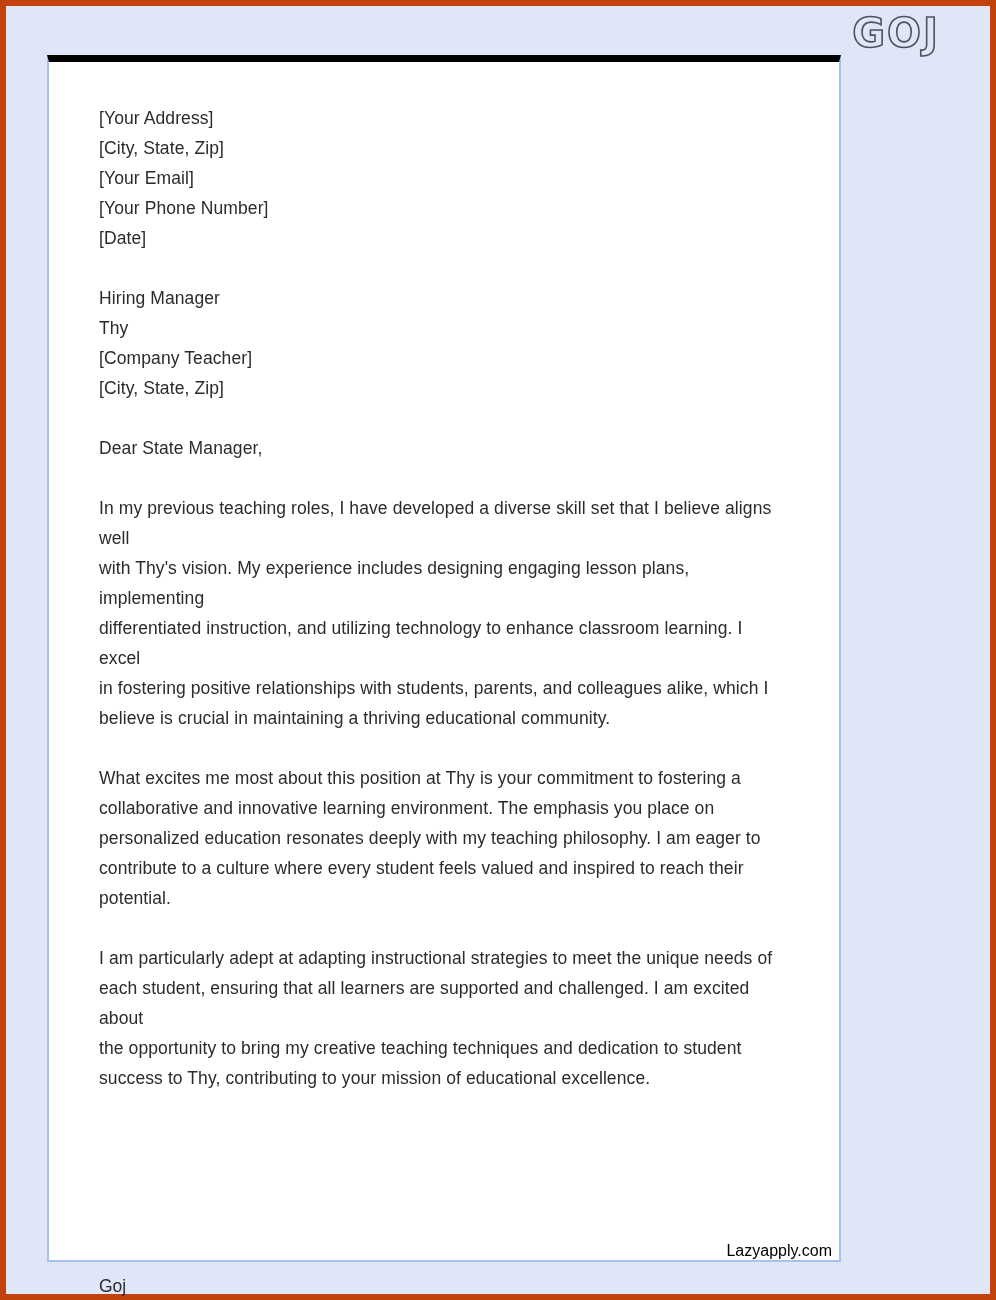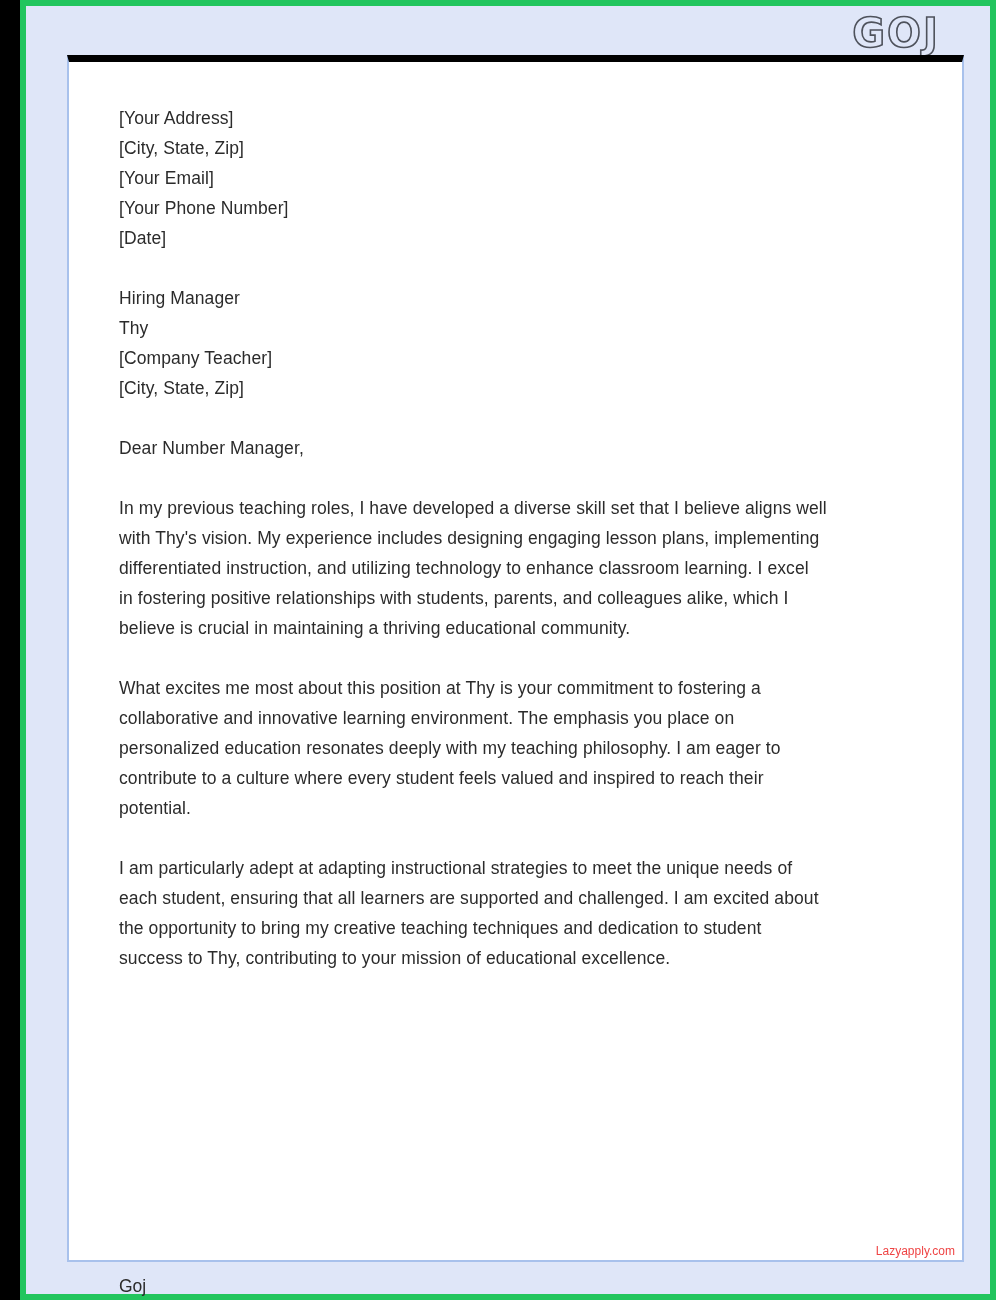--- a/index.html
+++ b/index.html
@@ -6,59 +6,58 @@
   body {
     width: 996px; height: 1300px;
     position: relative;
     font-family: "Liberation Sans", "DejaVu Sans", sans-serif;
     background: #000;
     overflow: hidden;
   }
   .frame {
     position: absolute; inset: 0;
     background: #dfe6f8;
-    border: 6px solid #22c55e;
+    border: 6px solid #c2410c;
     box-sizing: border-box;
-    margin-left: 20px;
   }
   .logo {
     position: absolute;
     top: 4px; right: 50px;
     font-family: "DejaVu Sans", sans-serif;
     font-size: 40px;
     font-weight: 700;
     letter-spacing: 2px;
     color: transparent;
     -webkit-text-stroke: 1.6px #4e525c;
     text-shadow: 0 0 0 rgba(0,0,0,0);
   }
   .page {
     position: absolute;
     left: 41px; top: 49px;            
-    width: 897px; height: 1207px;
+    width: 794px; height: 1207px;
     background: #ffffff;
     border: 2px solid #a8c1ec;
     border-top: 7px solid #000000;
     box-sizing: border-box;
     padding: 41px 52px 0 50px;
   }
   .block {
     margin: 0 0 30px 0;
     font-size: 17.5px;
     line-height: 30px;
     color: #2b2b2b;
     white-space: pre-line;
     letter-spacing: 0.1px;
   }
   .watermark {
     position: absolute;
     right: 7px; bottom: 1px;
-    font-size: 12px;
+    font-size: 16px;
     line-height: 16px;
-    color: #ef4444;
+    color: #000000;
   }
   .signature {
     position: absolute;
     left: 93px;                        
     top: 1265px;                       
     font-size: 17.5px;
     line-height: 30px;
     color: #2b2b2b;
   }
 </style>
@@ -75,21 +74,21 @@
 [City, State, Zip]
 [Your Email]
 [Your Phone Number]
 [Date]</p>
 
     <p class="block">Hiring Manager
 Thy
 [Company Teacher]
 [City, State, Zip]</p>
 
-    <p class="block">Dear Number Manager,</p>
+    <p class="block">Dear State Manager,</p>
 
 
     <p class="block">In my previous teaching roles, I have developed a diverse skill set that I believe aligns well
 with Thy's vision. My experience includes designing engaging lesson plans, implementing
 differentiated instruction, and utilizing technology to enhance classroom learning. I excel
 in fostering positive relationships with students, parents, and colleagues alike, which I
 believe is crucial in maintaining a thriving educational community.</p>
 
     <p class="block">What excites me most about this position at Thy is your commitment to fostering a
 collaborative and innovative learning environment. The emphasis you place on

